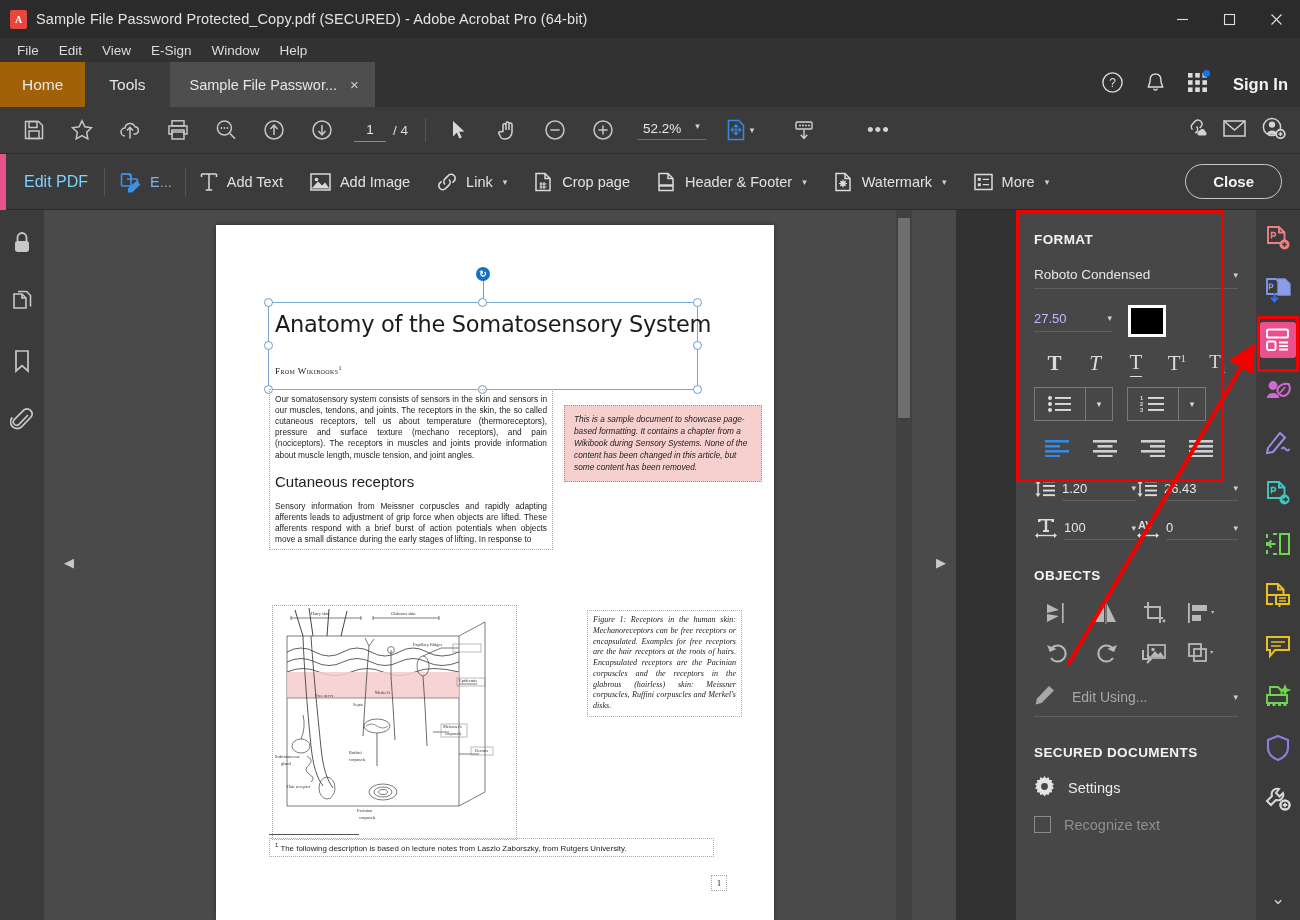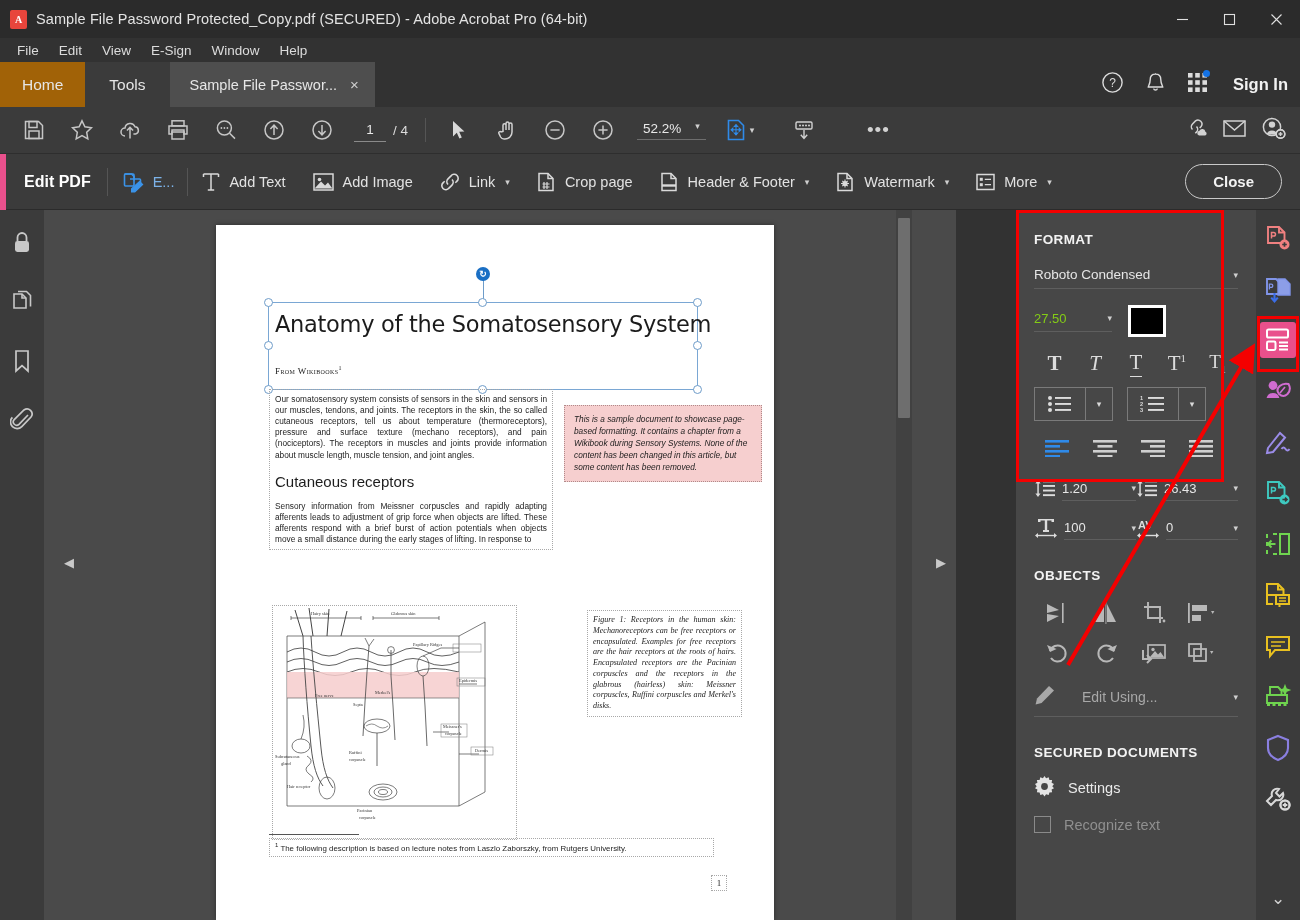--- a/index.html
+++ b/index.html
@@ -78,21 +78,21 @@
   }
   .zoomval { color: #e8e8e8; font-size: 13.5px; }
   .tb-right { position: absolute; right: 14px; display: flex; align-items: center; gap: 14px; }
 
   
   .editbar {
     height: 56px; background: #3b3b3b; display: flex; align-items: center;
     position: relative; border-bottom: 1px solid #2b2b2b;
   }
   .pink-accent { width: 6px; height: 56px; background: #e9508c; }
-  .editpdf-label { color: #ffffff; font-size: 16px; font-weight: bold; padding: 0 16px 0 18px; }
+  .editpdf-label { color: #7dd3fc; font-size: 16px; font-weight: normal; padding: 0 16px 0 18px; }
   .ebar-sep { width: 1px; height: 28px; background: #555; }
   .ebtn {
     display: flex; align-items: center; gap: 8px; color: #e2e2e2;
     font-size: 14.5px; padding: 0 13px; height: 56px;
   }
   .ebtn.trunc { color: #7cb2e8; font-size: 14.5px; }
   .caret { font-size: 9px; color: #cfcfcf; margin-left: 2px; }
   .close-btn {
     position: absolute; right: 18px; border: 1.6px solid #c9c9c9;
     border-radius: 19px; color: #f2f2f2; font-size: 15px; font-weight: bold;
@@ -226,21 +226,21 @@
     display: flex; align-items: center; justify-content: space-between;
     border-bottom: 1px solid #5e5e5e; padding-bottom: 6px;
   }
   .fontname { color: #e6e6e6; font-size: 13.5px; }
   .dd-caret { color: #d0d0d0; font-size: 9px; }
   .sizerow { display: flex; align-items: center; gap: 16px; }
   .sizefield {
     display: flex; align-items: center; gap: 20px; border-bottom: 1px solid #5e5e5e;
     padding-bottom: 5px; width: 78px; justify-content: space-between;
   }
-  .sizeval { color: #84cc16; font-size: 13px; }
+  .sizeval { color: #c4b5fd; font-size: 13px; }
   .swatch {
     width: 38px; height: 32px; background: #000; border: 3px solid #fff;
   }
   .styrow { display: flex; align-items: center; gap: 0px; }
   .stybtn {
     width: 48px; height: 36px; display: flex; align-items: center; justify-content: center;
     color: #dcdcdc; font-family: "Liberation Serif", serif; font-size: 21px;
   }
   .listrow { display: flex; align-items: center; gap: 14px; }
   .listgrp { display: flex; border: 1px solid #7a7a7a; height: 34px; }
@@ -253,21 +253,21 @@
   .alignbtn { width: 48px; height: 34px; display: flex; align-items: center; justify-content: center; }
   .spacerow { display: flex; }
   .spacefield {
     display: flex; align-items: center; gap: 7px; border-bottom: 1px solid #5e5e5e;
     padding-bottom: 4px; flex: 1;
   }
   .spaceval { color: #e6e6e6; font-size: 13px; flex: 1; }
   .objgrid { display: flex; }
   .objbtn { width: 48px; height: 40px; display: flex; align-items: center; justify-content: center; }
   .editusing {
-    display: flex; align-items: center; gap: 26px; border-bottom: 1px solid #5e5e5e;
+    display: flex; align-items: center; gap: 16px; border-bottom: 1px solid #5e5e5e;
     padding-bottom: 8px; color: #a8a8a8; font-size: 14px;
   }
   .settings-row { display: flex; align-items: center; gap: 13px; color: #eaeaea; font-size: 14.5px; }
   .recognize-row { display: flex; align-items: center; gap: 13px; color: #8f8f8f; font-size: 14.5px; }
   .chk { width: 17px; height: 17px; border: 1.6px solid #8a8a8a; }
 
   
   .toolrail {
     position: absolute; right: 0; top: 0; width: 44px; height: 710px;
     background: #3b3b3b; display: flex; flex-direction: column;

